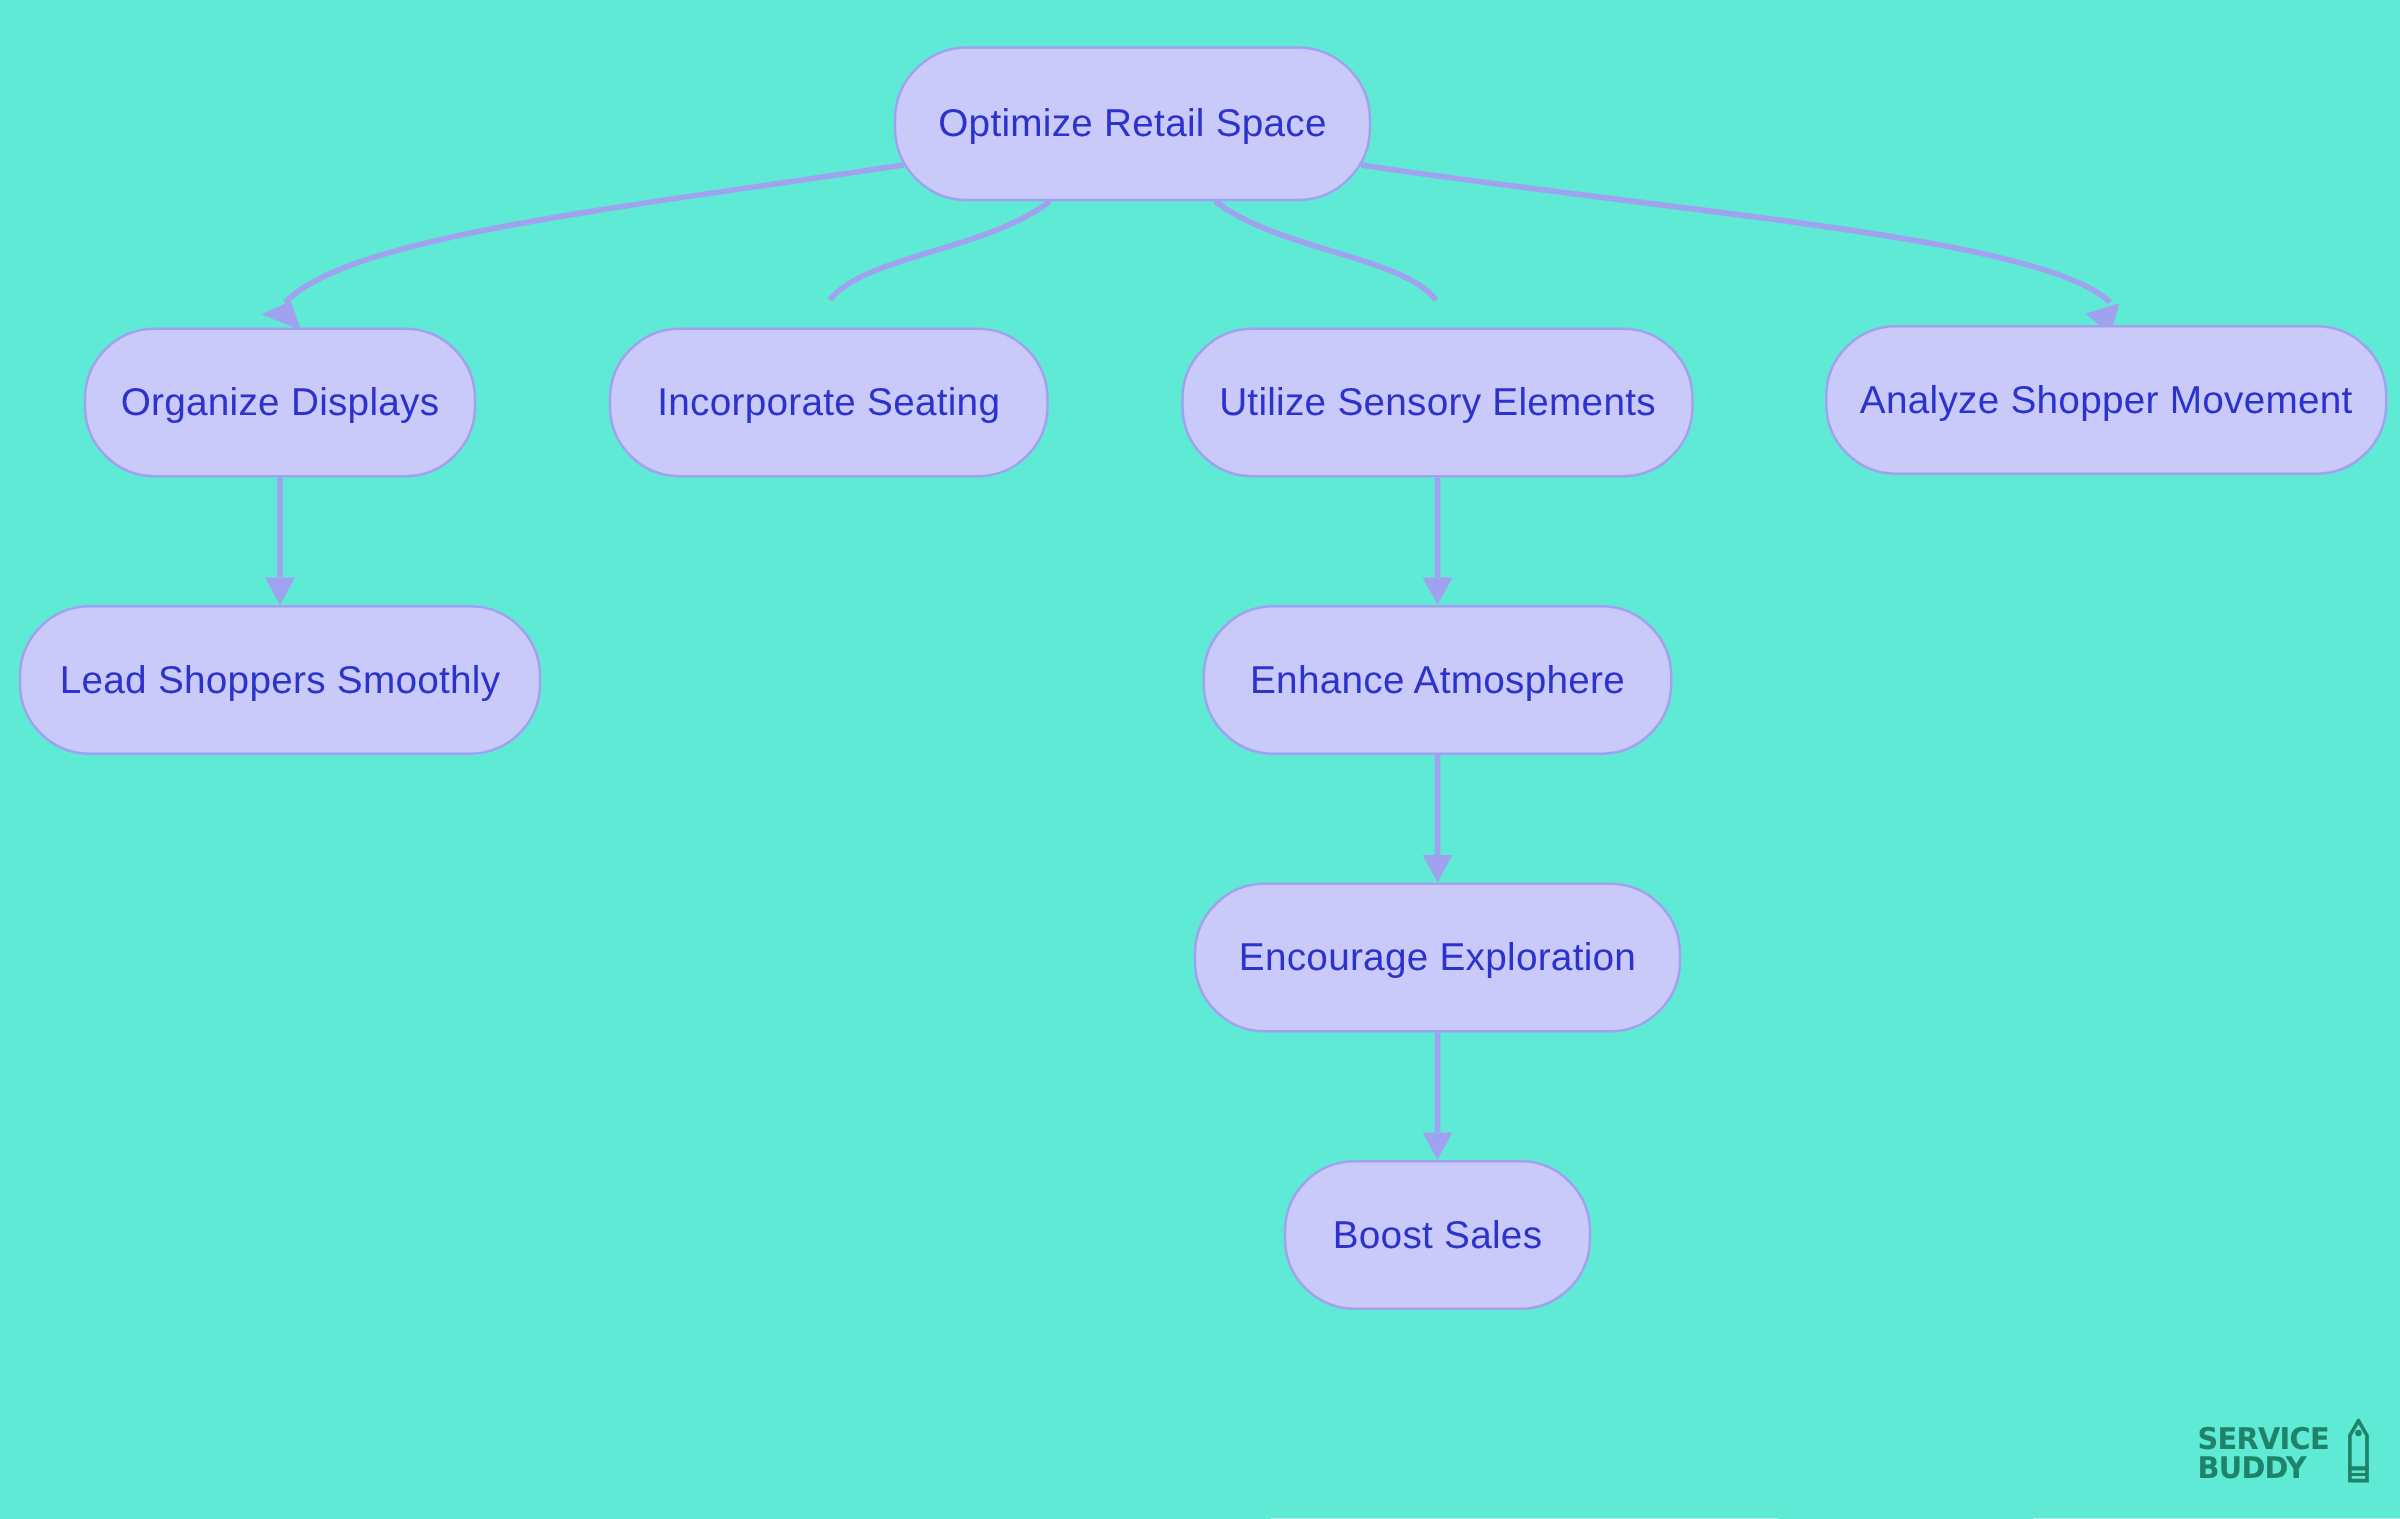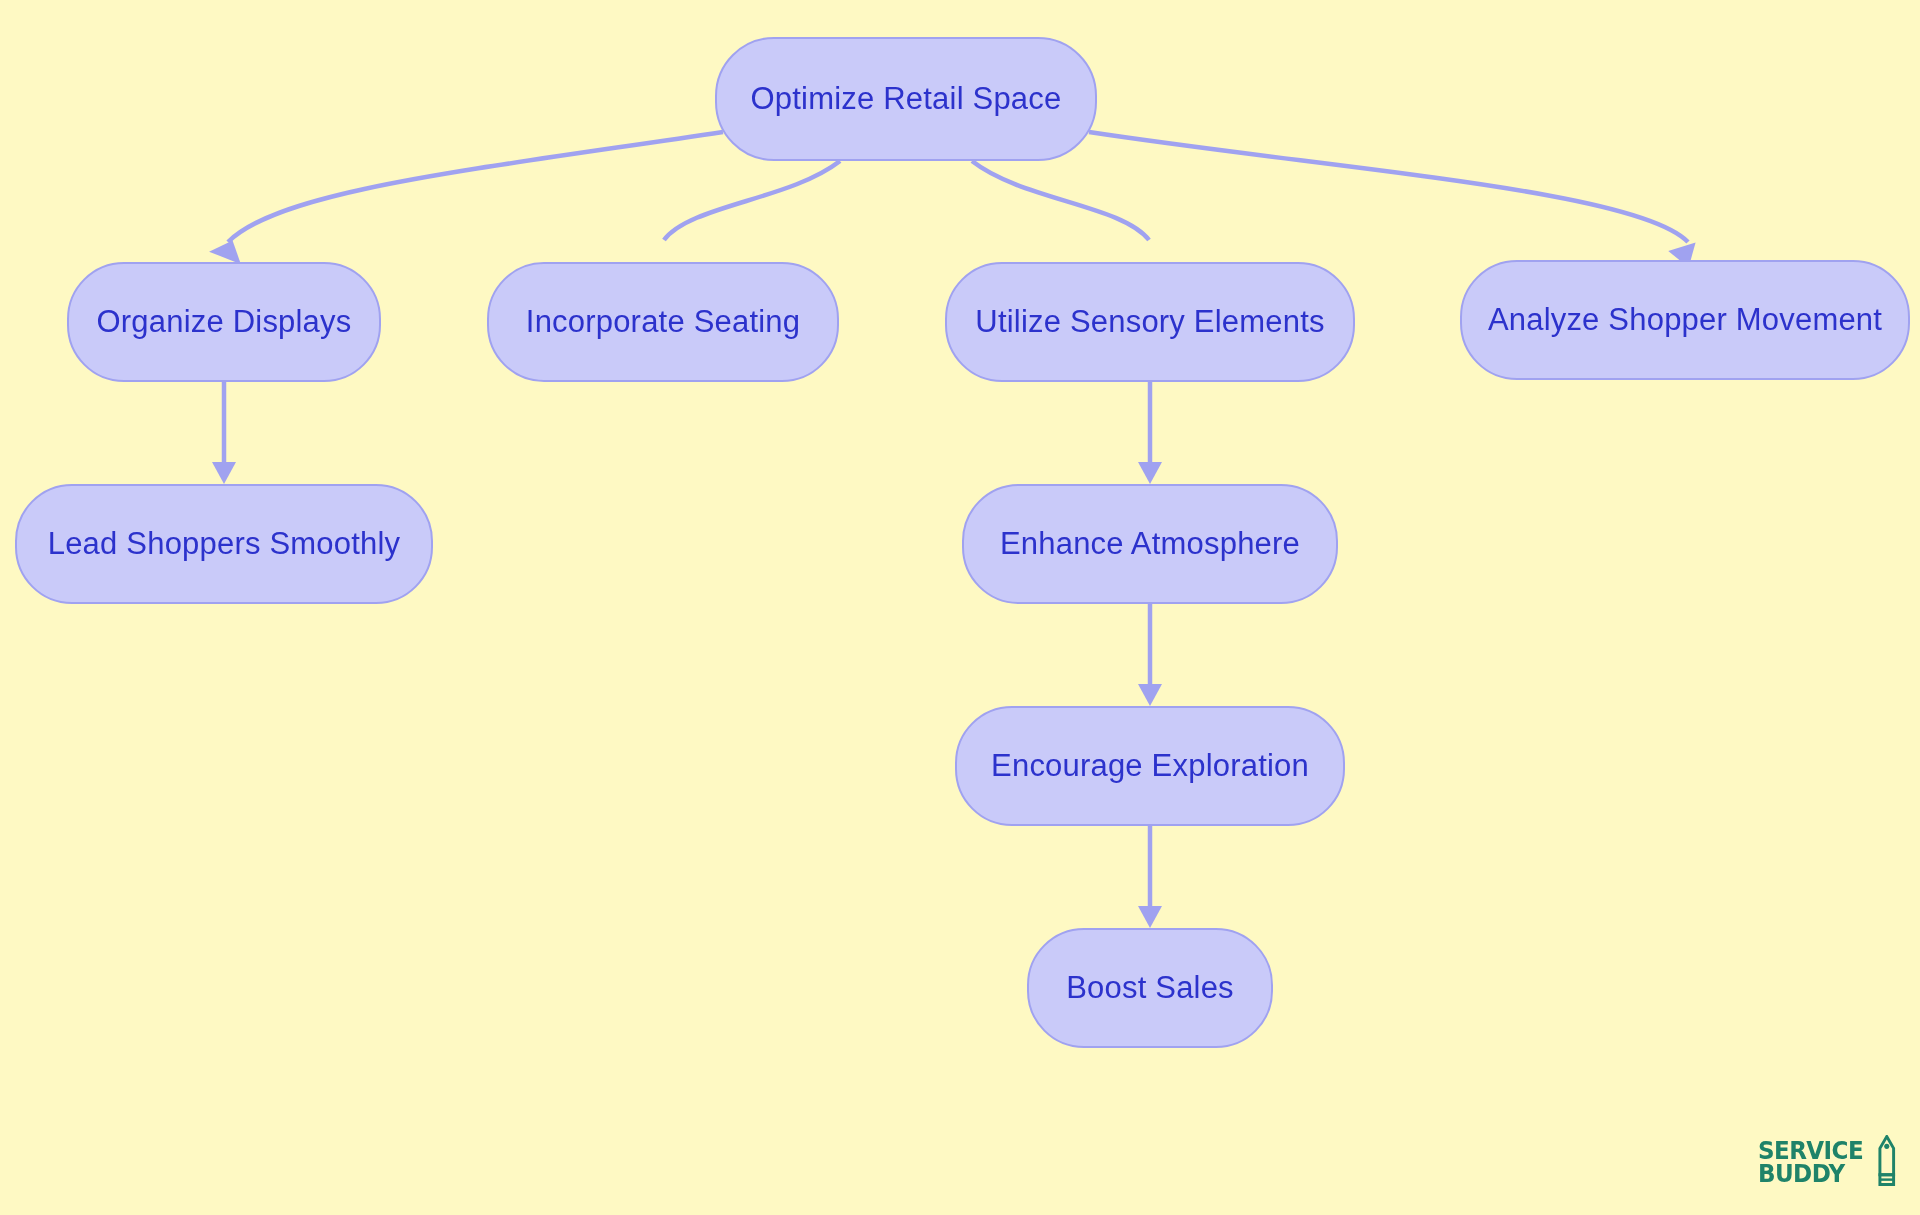--- a/index.html
+++ b/index.html
@@ -72,21 +72,21 @@
     transform-origin: left center;
     white-space: nowrap;
   }
   #brand-pencil {
     display: block;
   }
 </style>
 </head>
 <body>
 
-<div id="flow-root" style="background: #fef9c3;">
+<div id="flow-root" style="background: #5eead4;">
 
   <svg id="flow-svg" viewBox="0 0 1920 1215" xmlns="http://www.w3.org/2000/svg">
 
     <g id="edges-layer">
 
       <g>
         <path class="edge-path" d="M 723 132 C 470 170 280 190 228 242" stroke="#a0a2f0"></path>
         <polygon class="edge-arrow" points="212,262 244,250 222,238" transform="rotate(42 224 253)" fill="#a0a2f0"></polygon>
       </g>
 

